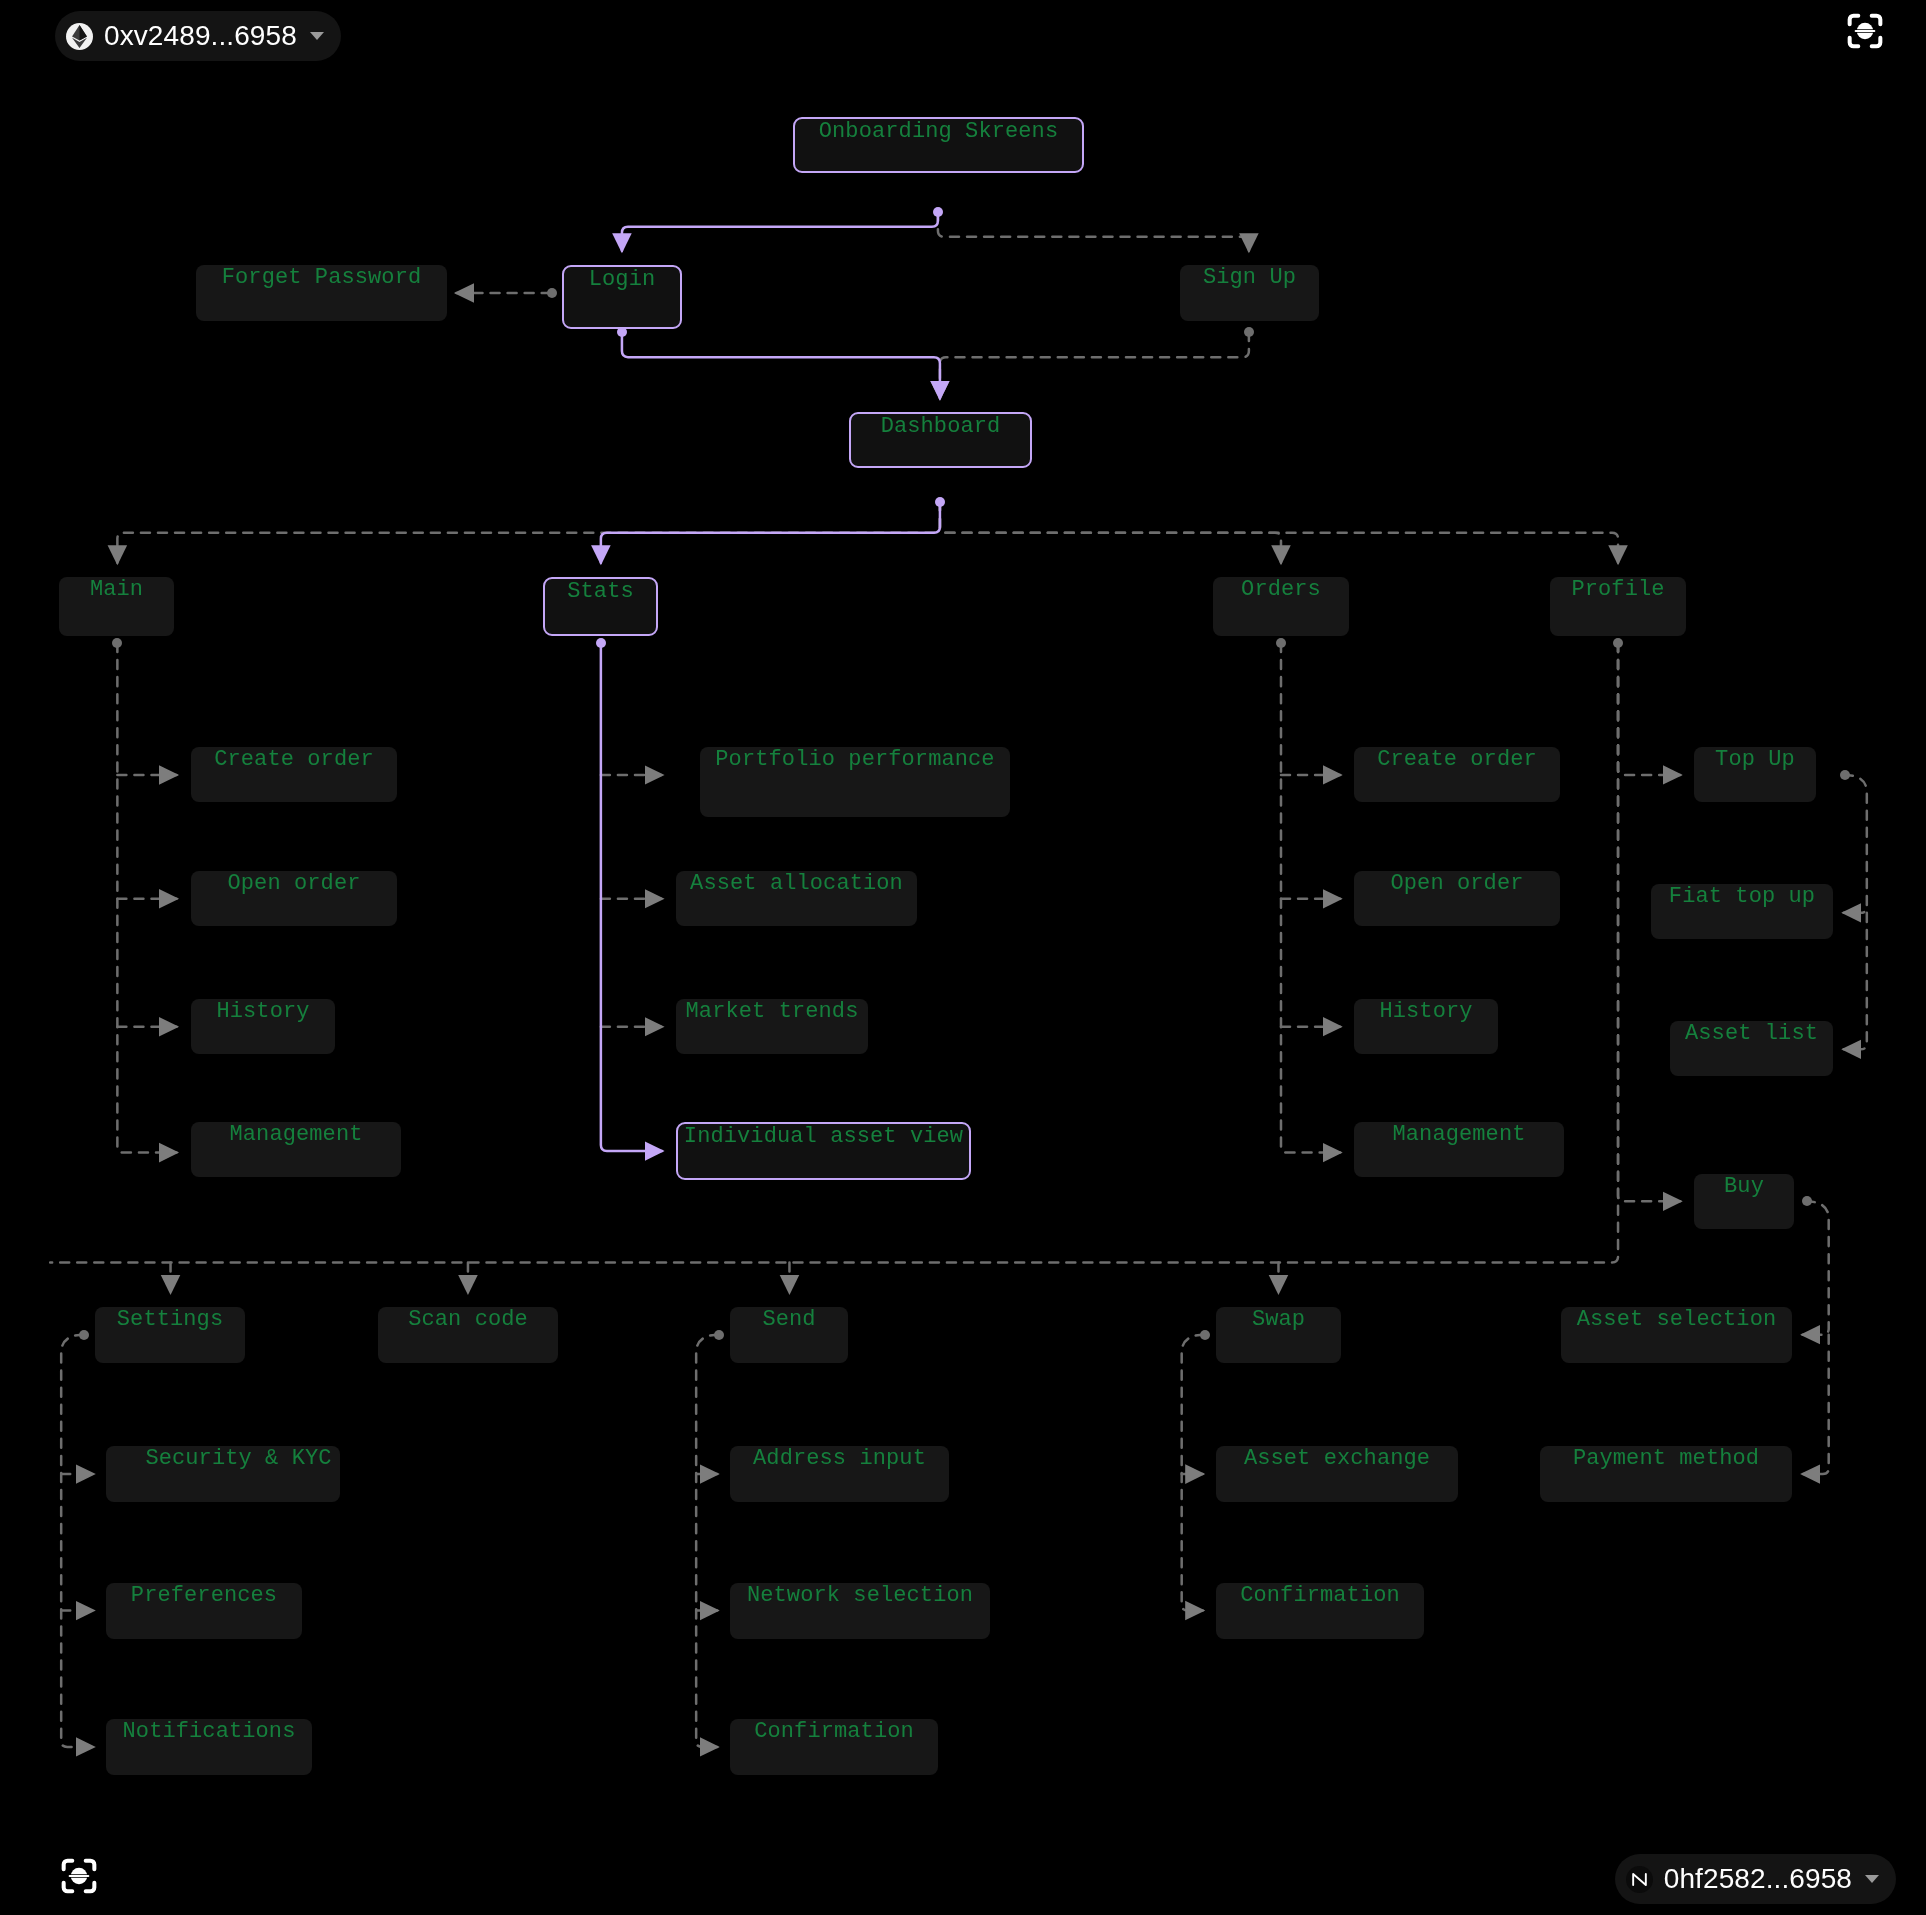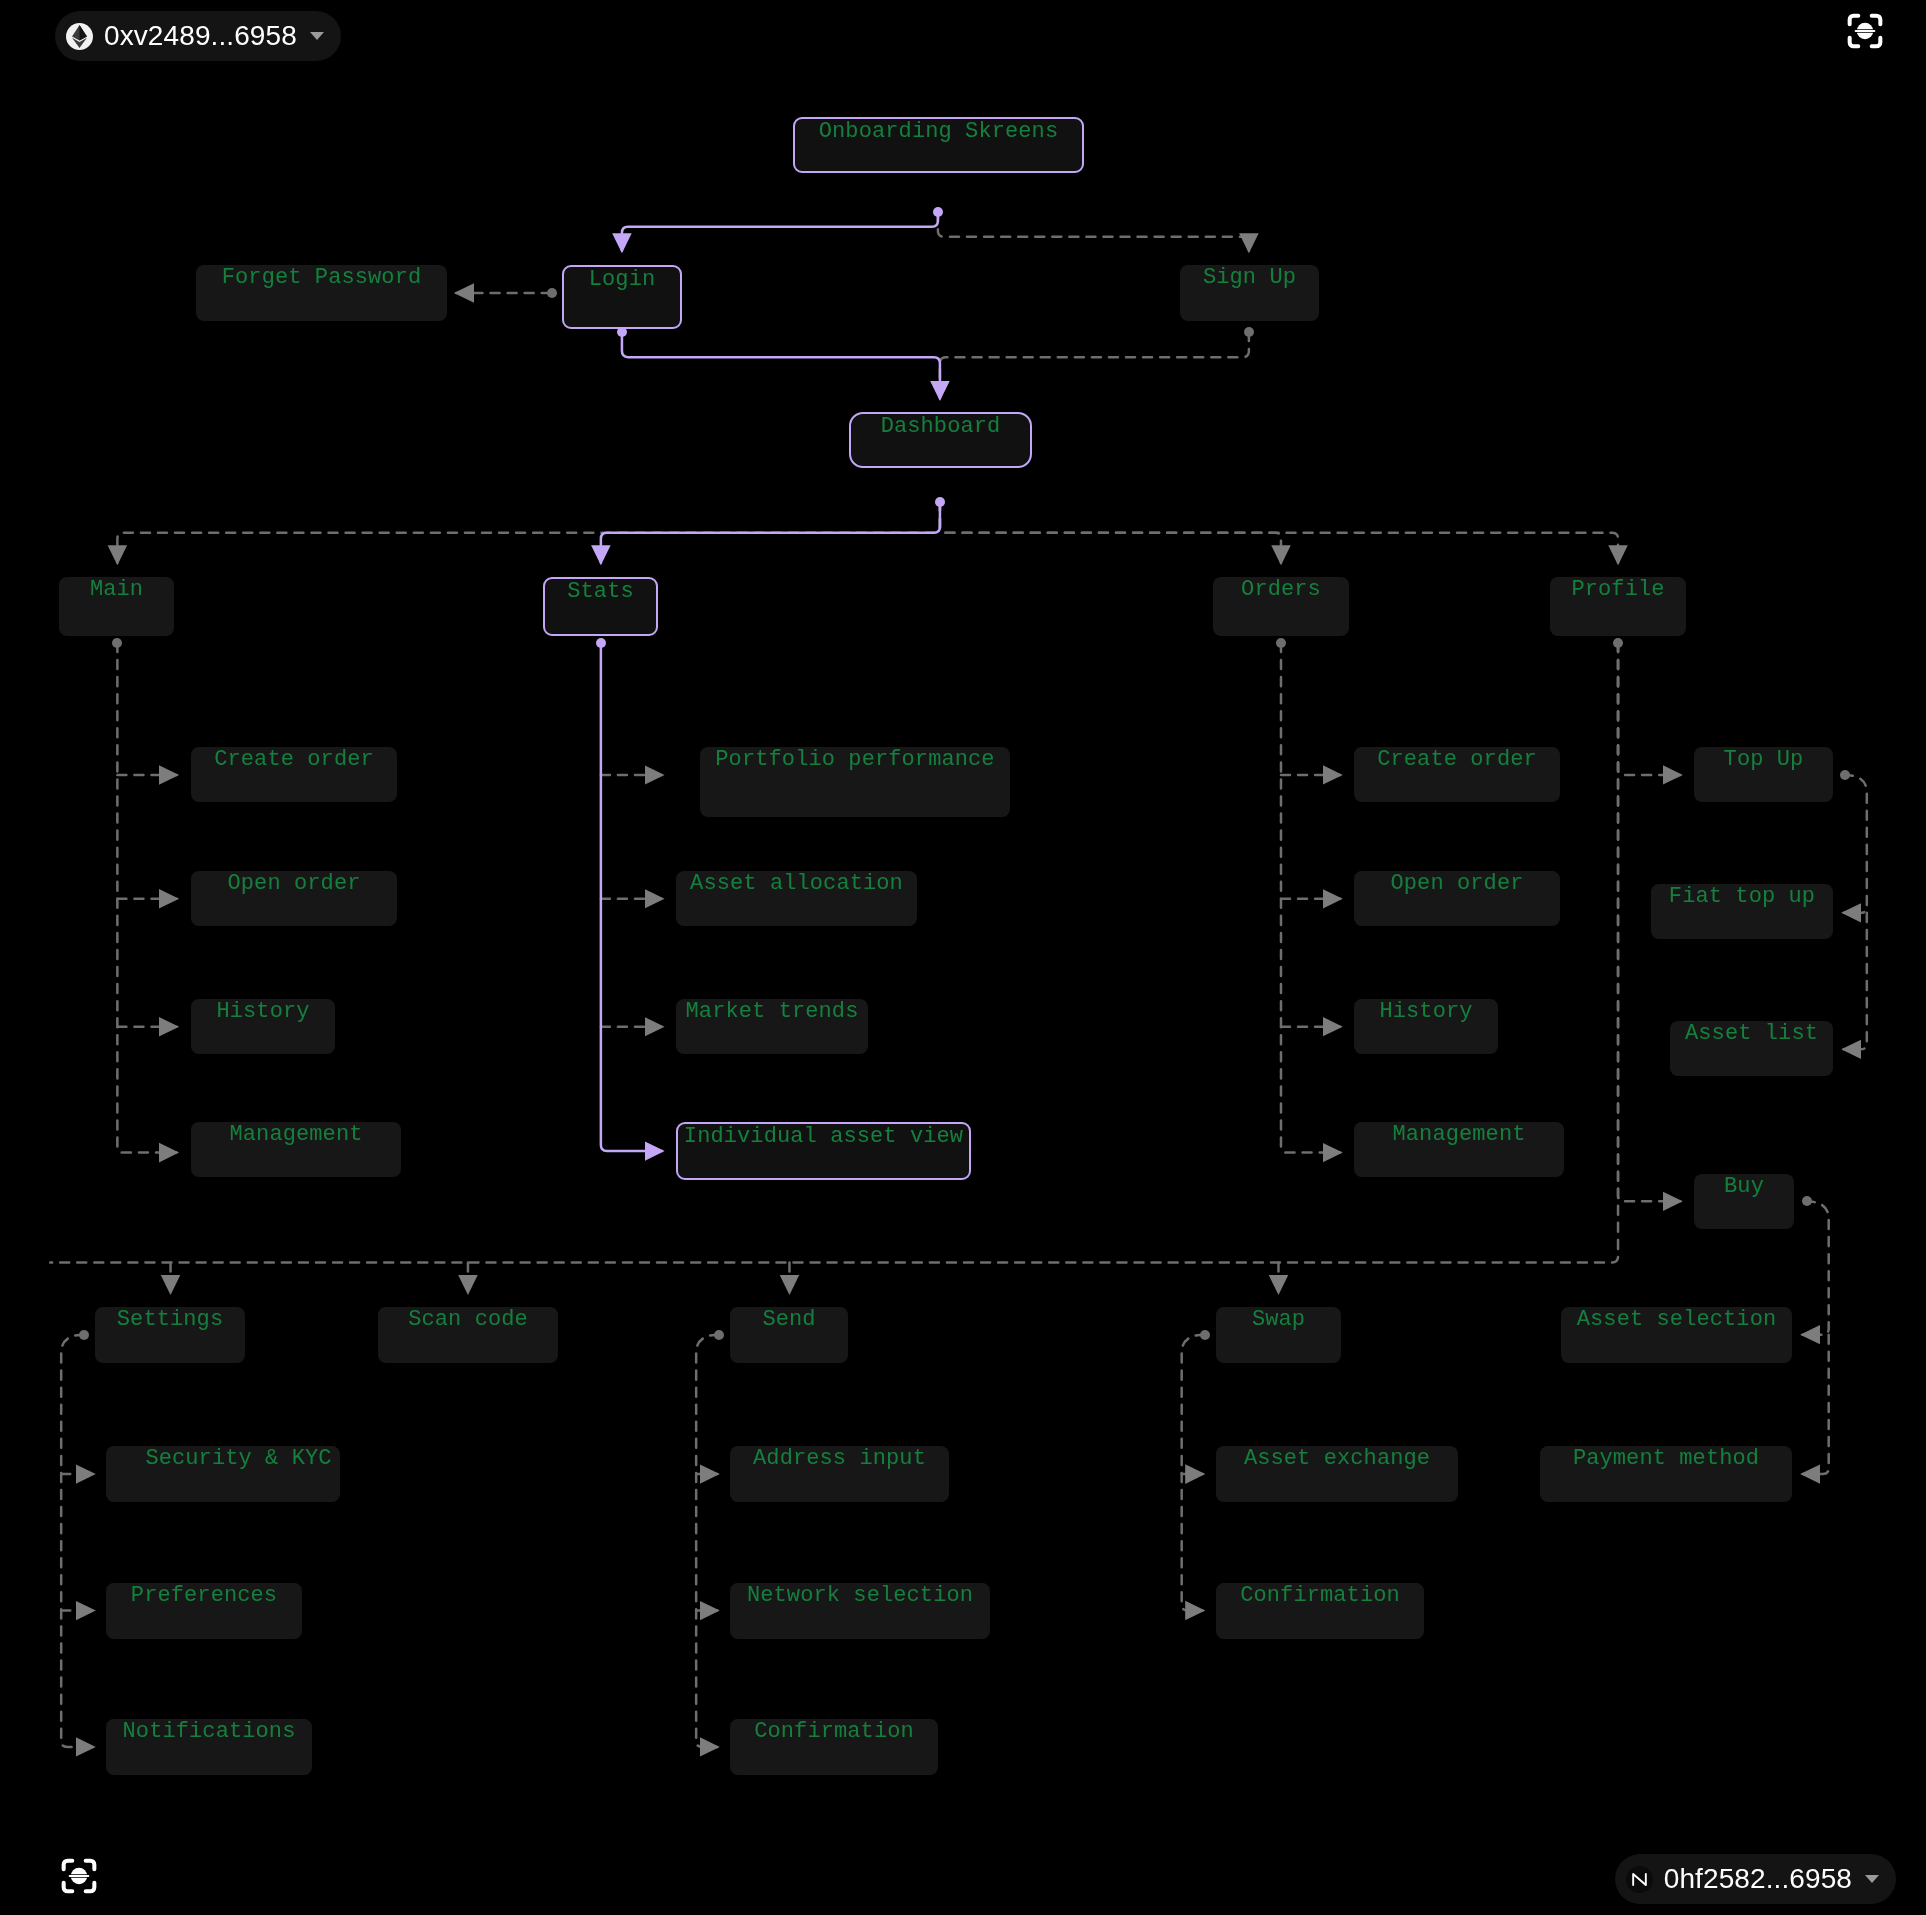--- a/index.html
+++ b/index.html
@@ -144,21 +144,21 @@
       </div>
       <div class="node" style="left: 196px; top: 265px; width: 251px; height: 56px;">
         <span>Forget Password</span>
       </div>
       <div class="node hl" style="left: 562px; top: 265px; width: 120px; height: 64px;">
         <span>Login</span>
       </div>
       <div class="node" style="left: 1180px; top: 265px; width: 139px; height: 56px;">
         <span>Sign Up</span>
       </div>
-      <div class="node hl" style="left: 849px; top: 412px; width: 183px; height: 56px; border-radius: 14px;">
+      <div class="node hl" style="left: 849px; top: 412px; width: 183px; height: 56px;">
         <span>Dashboard</span>
       </div>
       <div class="node" style="left: 59px; top: 577px; width: 115px; height: 59px;">
         <span>Main</span>
       </div>
       <div class="node hl" style="left: 543px; top: 577px; width: 115px; height: 59px;">
         <span>Stats</span>
       </div>
       <div class="node" style="left: 1213px; top: 577px; width: 136px; height: 59px;">
         <span>Orders</span>
@@ -195,21 +195,21 @@
       </div>
       <div class="node" style="left: 1354px; top: 871px; width: 206px; height: 55px;">
         <span>Open order</span>
       </div>
       <div class="node" style="left: 1354px; top: 999px; width: 144px; height: 55px;">
         <span>History</span>
       </div>
       <div class="node" style="left: 1354px; top: 1122px; width: 210px; height: 55px;">
         <span>Management</span>
       </div>
-      <div class="node" style="left: 1694px; top: 747px; width: 139px; height: 55px;">
+      <div class="node" style="left: 1694px; top: 747px; width: 122px; height: 55px;">
         <span>Top Up</span>
       </div>
       <div class="node" style="left: 1651px; top: 884px; width: 182px; height: 55px;">
         <span>Fiat top up</span>
       </div>
       <div class="node" style="left: 1670px; top: 1021px; width: 163px; height: 55px;">
         <span>Asset list</span>
       </div>
       <div class="node" style="left: 1694px; top: 1174px; width: 100px; height: 55px;">
         <span>Buy</span>

